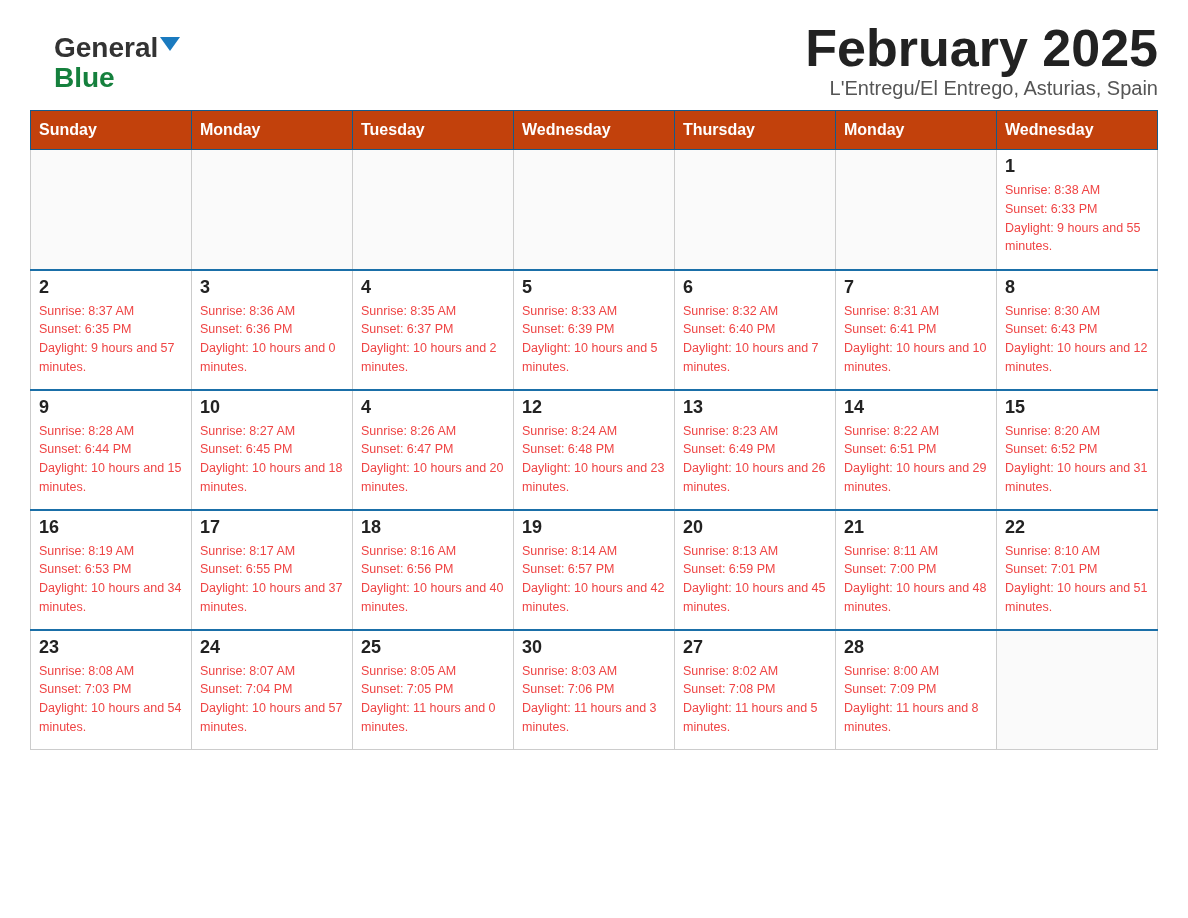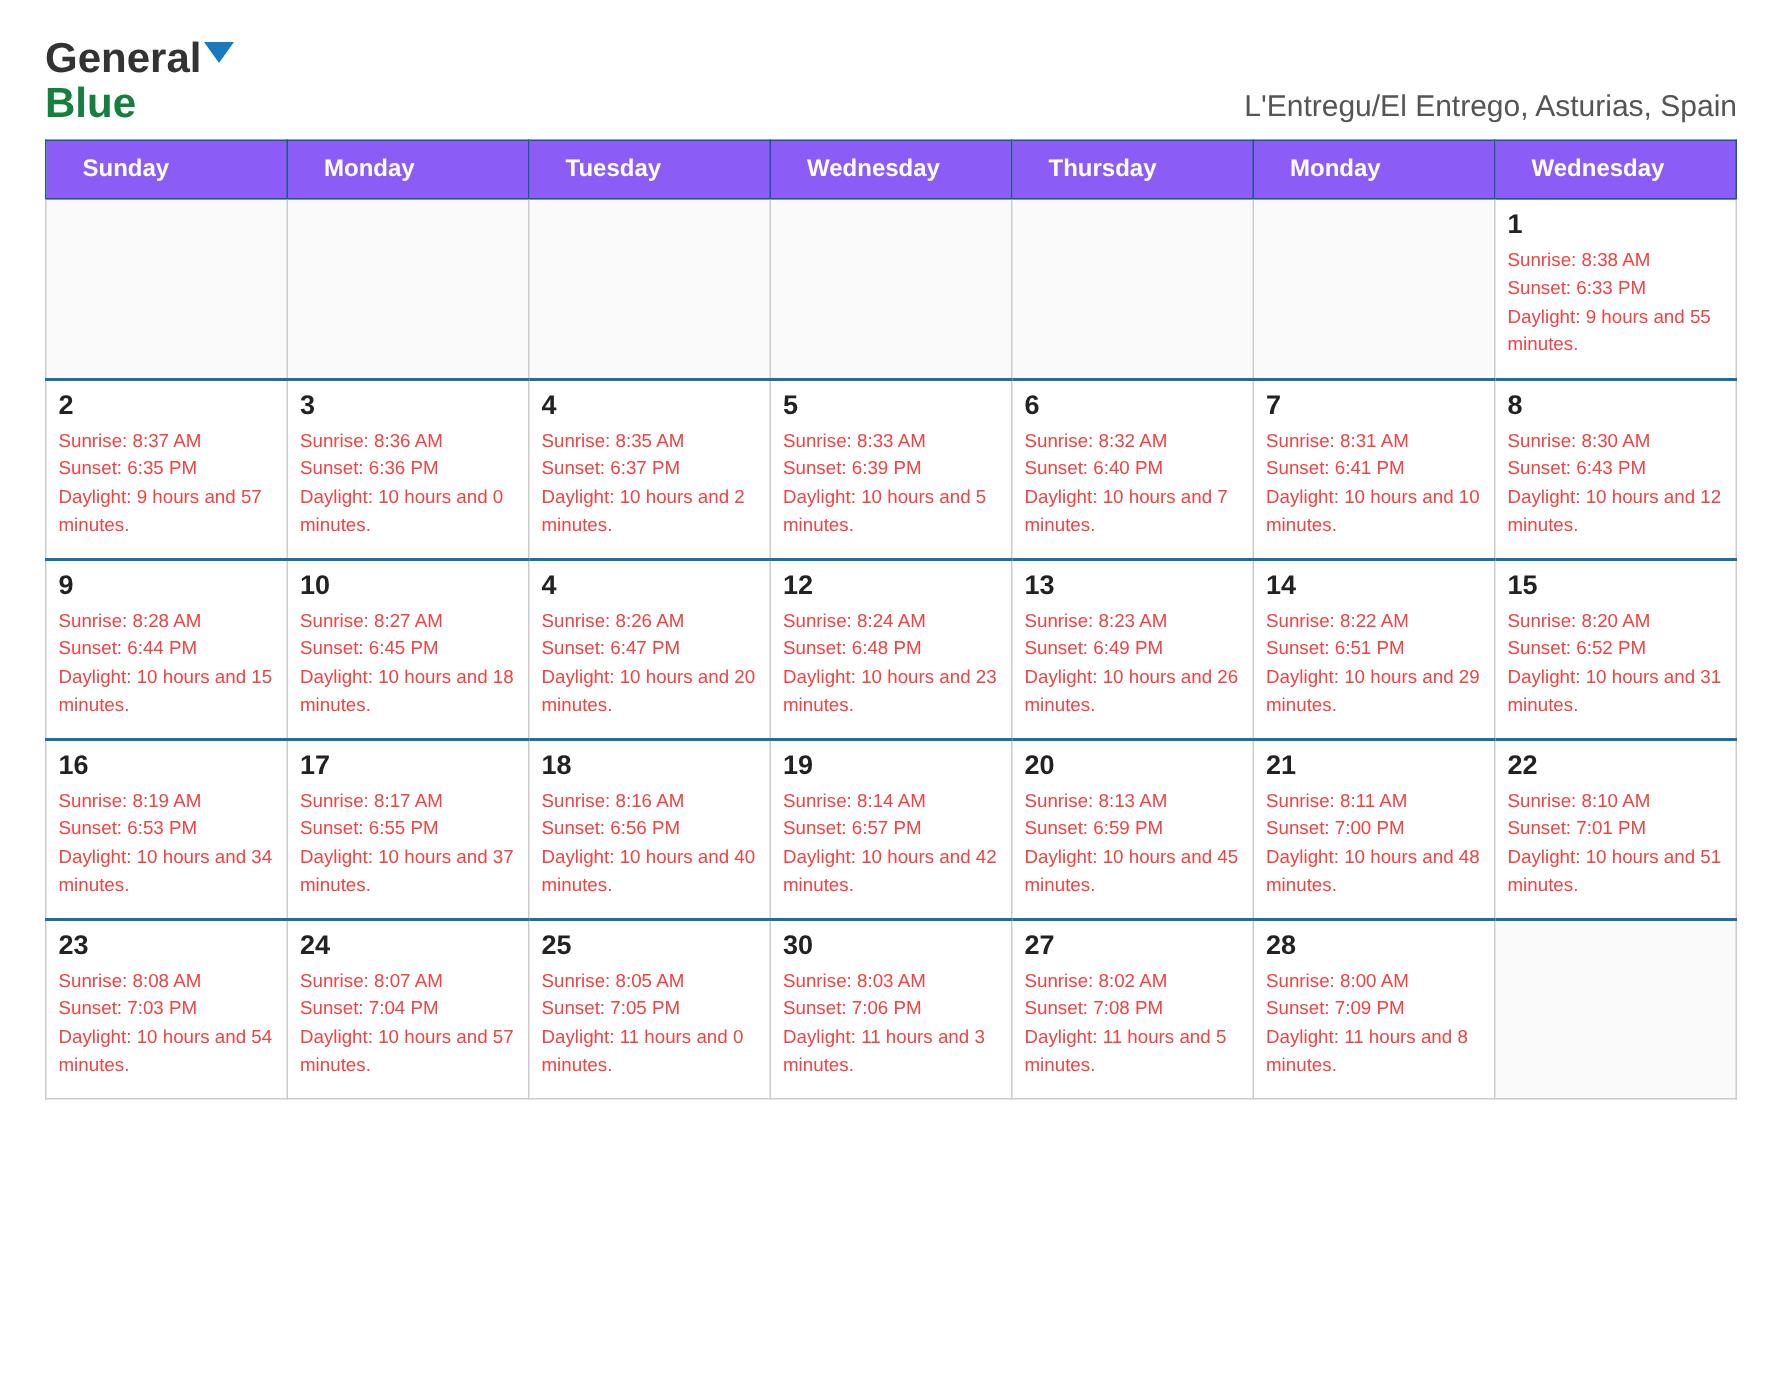--- a/index.html
+++ b/index.html
@@ -6,22 +6,23 @@
     body {
       font-family: Arial, sans-serif;
       background: #fff;
       padding: 20px 30px;
       width: 1188px;
       min-height: 918px;
     }
     .header {
       display: flex;
       justify-content: space-between;
-      align-items: flex-end;
+      align-items: center;
       margin-bottom: 10px;
+      margin-left: 24px;
     }
     .logo {
       display: flex;
       flex-direction: column;
       align-items: flex-start;
       padding-top: 5px;
     }
     .logo-text {
       font-size: 28px;
       font-weight: bold;
@@ -52,25 +53,25 @@
     .title-block .subtitle {
       font-size: 20px;
       color: #555;
     }
     .calendar {
       width: 100%;
       border-collapse: collapse;
       margin-top: 8px;
     }
     .calendar thead tr th {
-      background-color: #8b5cf6;
+      background-color: #c2410c;
       color: #fff;
       font-size: 16px;
       font-weight: bold;
-      padding: 10px 24px;
+      padding: 10px 8px;
       text-align: left;
       border: 1px solid #155a8a;
     }
     .calendar tbody tr td {
       vertical-align: top;
       padding: 6px 8px;
       border: 1px solid #ccc;
       font-size: 13px;
       color: #333;
       width: calc(100% / 7);
@@ -103,20 +104,21 @@
   <div class="logo">
     <div style="display:flex; align-items:center;">
       <span class="logo-text">General</span>
       <span class="logo-triangle"></span>
     </div>
     <div style="margin-top: 2px;">
       <span class="logo-text blue" style="font-size:28px; font-weight:bold; color:#15803d;">Blue</span>
     </div>
   </div>
   <div class="title-block">
+    <h1>February 2025</h1>
     <div class="subtitle">L'Entregu/El Entrego, Asturias, Spain</div>
   </div>
 </div>
 
 <table class="calendar">
   <thead>
     <tr>
     <th>Sunday</th>
         <th>Monday</th>
         <th>Tuesday</th>

